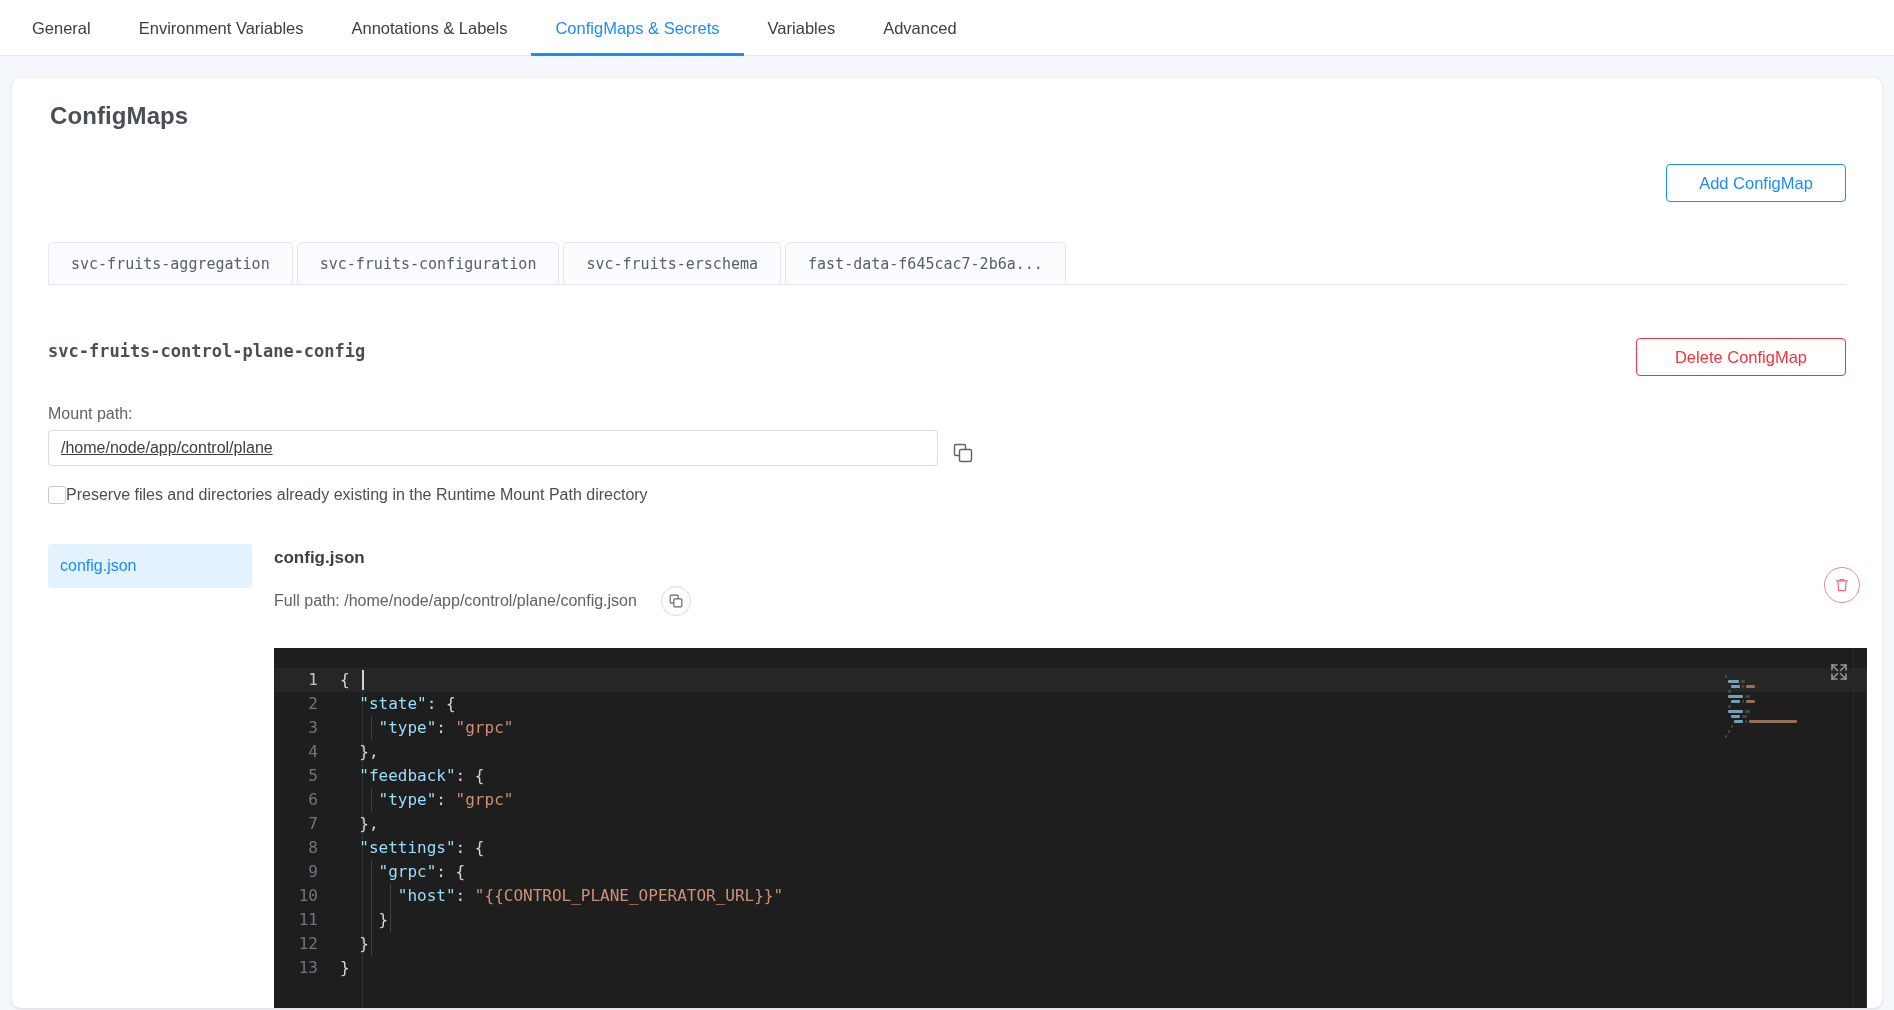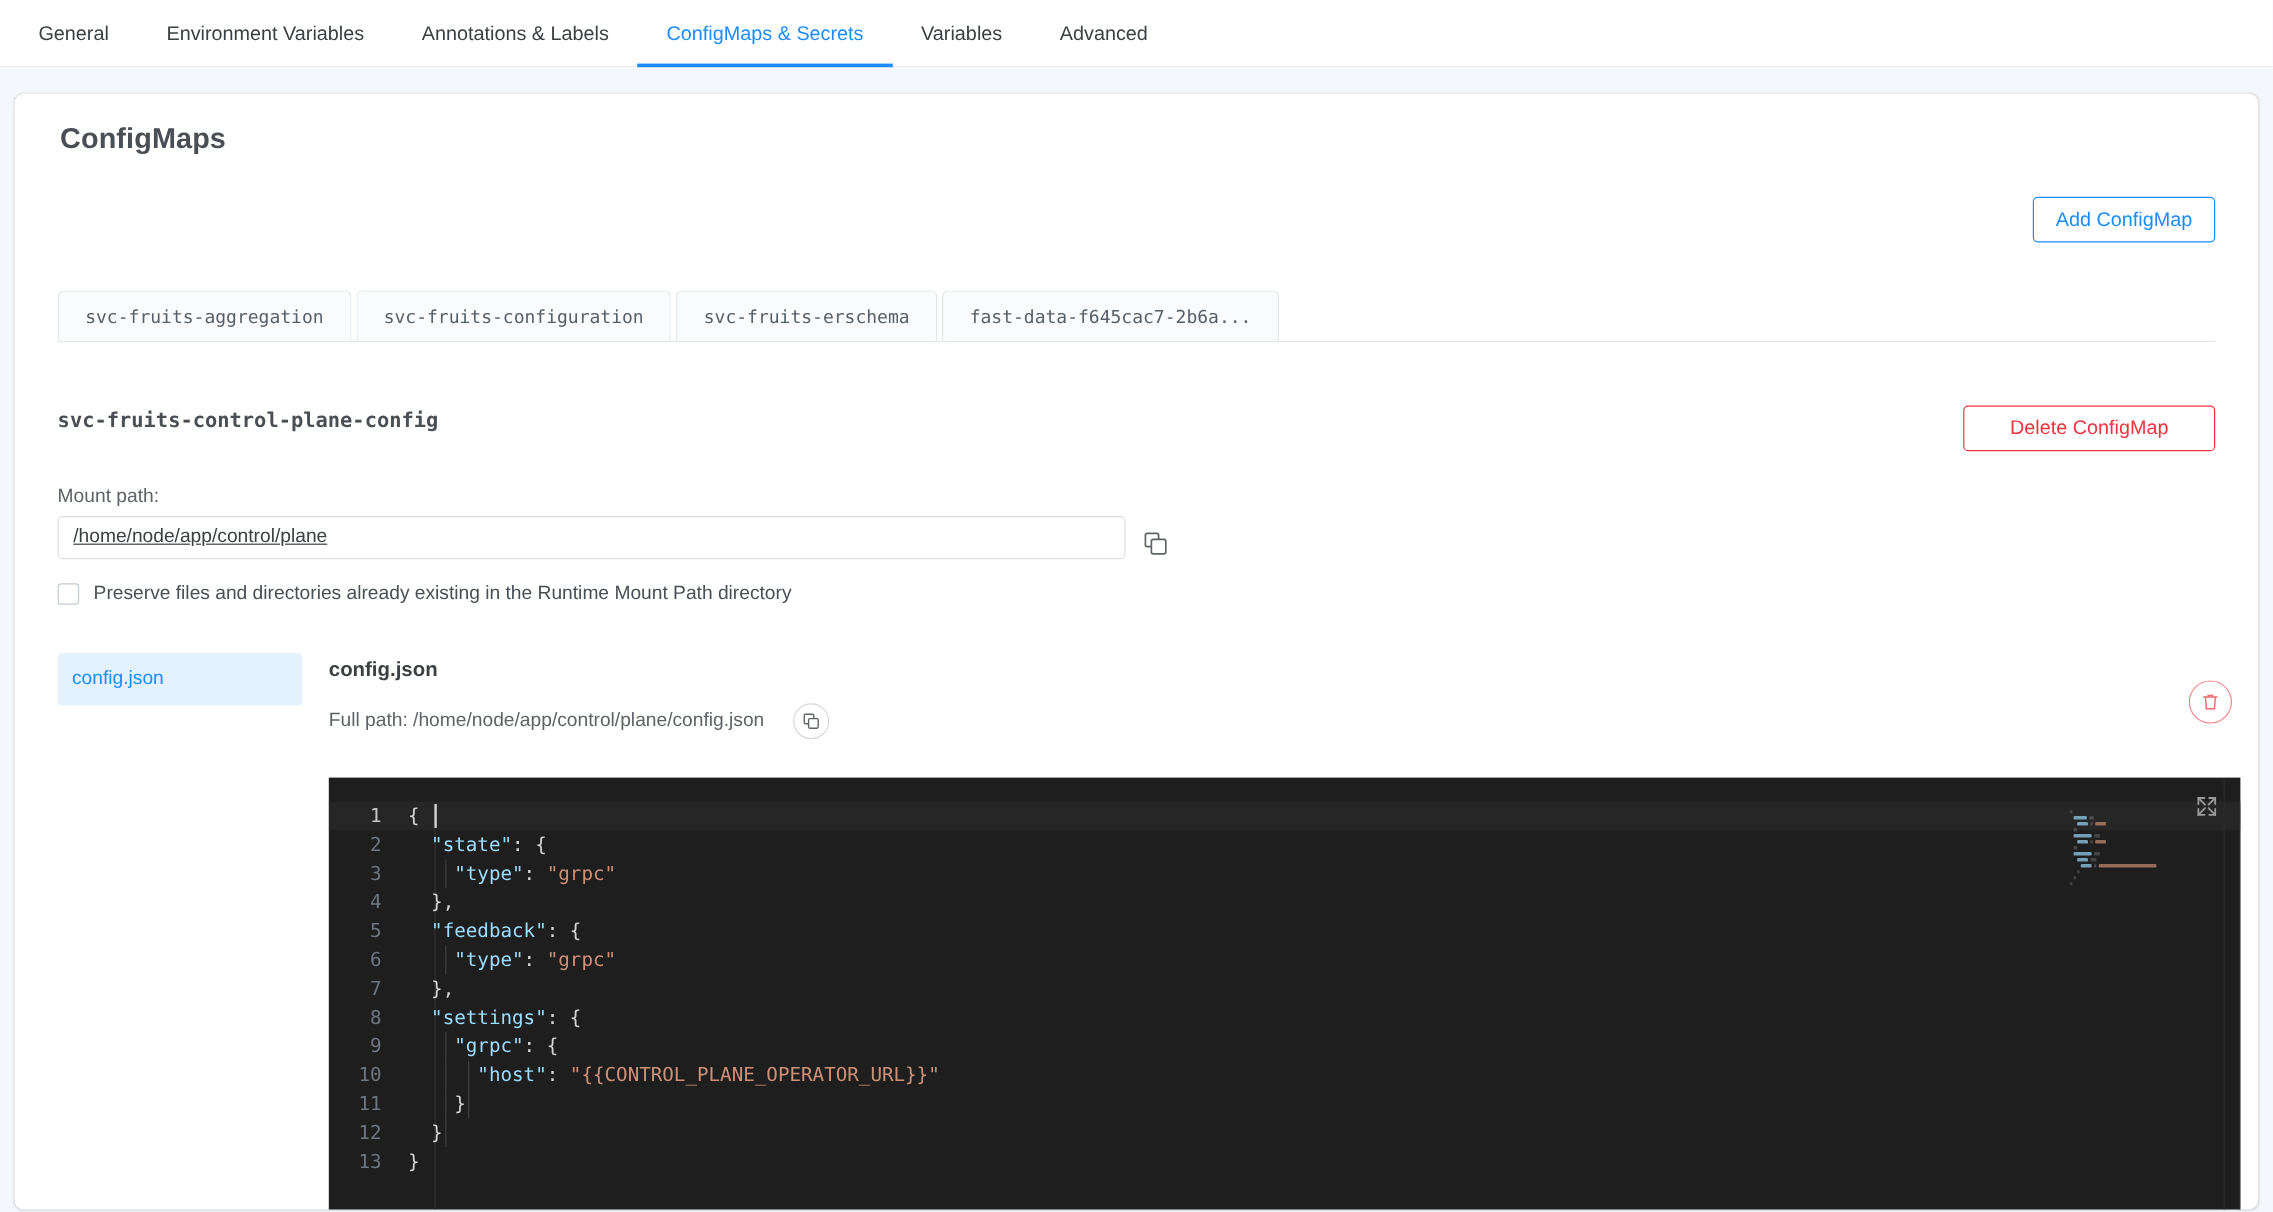--- a/index.html
+++ b/index.html
@@ -70,21 +70,21 @@
     justify-content: center;
     cursor: pointer;
     white-space: nowrap;
   }
   .btn-outline-blue { border: 1px solid #1a8cff; color: #1a8cff; }
   .btn-outline-red  { border: 1px solid #f1333f; color: #f1333f; }
 
   #add-configmap {
     position: absolute;
     right: 36px; top: 108px;
-    width: 152px; height: 38px;
+    width: 180px; height: 38px;
     transform: translateY(-22px);
   }
 
   
   .cm-tabs {
     position: absolute;
     left: 36px; top: 165px;
     width: 1798px;
     height: 42px;
     display: flex;
@@ -160,21 +160,20 @@
     left: 940px; top: 364px;
     width: 22px; height: 22px;
     cursor: pointer;
   }
 
   .preserve-row {
     position: absolute;
     left: 36px; top: 408px;
     display: flex;
     align-items: center;
-    gap: 12px;
     cursor: pointer;
   }
   .cb {
     width: 18px; height: 18px;
     border: 1px solid #c6cbd1;
     border-radius: 3px;
     background: #fff;
   }
   .preserve-label { font-size: 16px; color: #4a4f55; }
 

